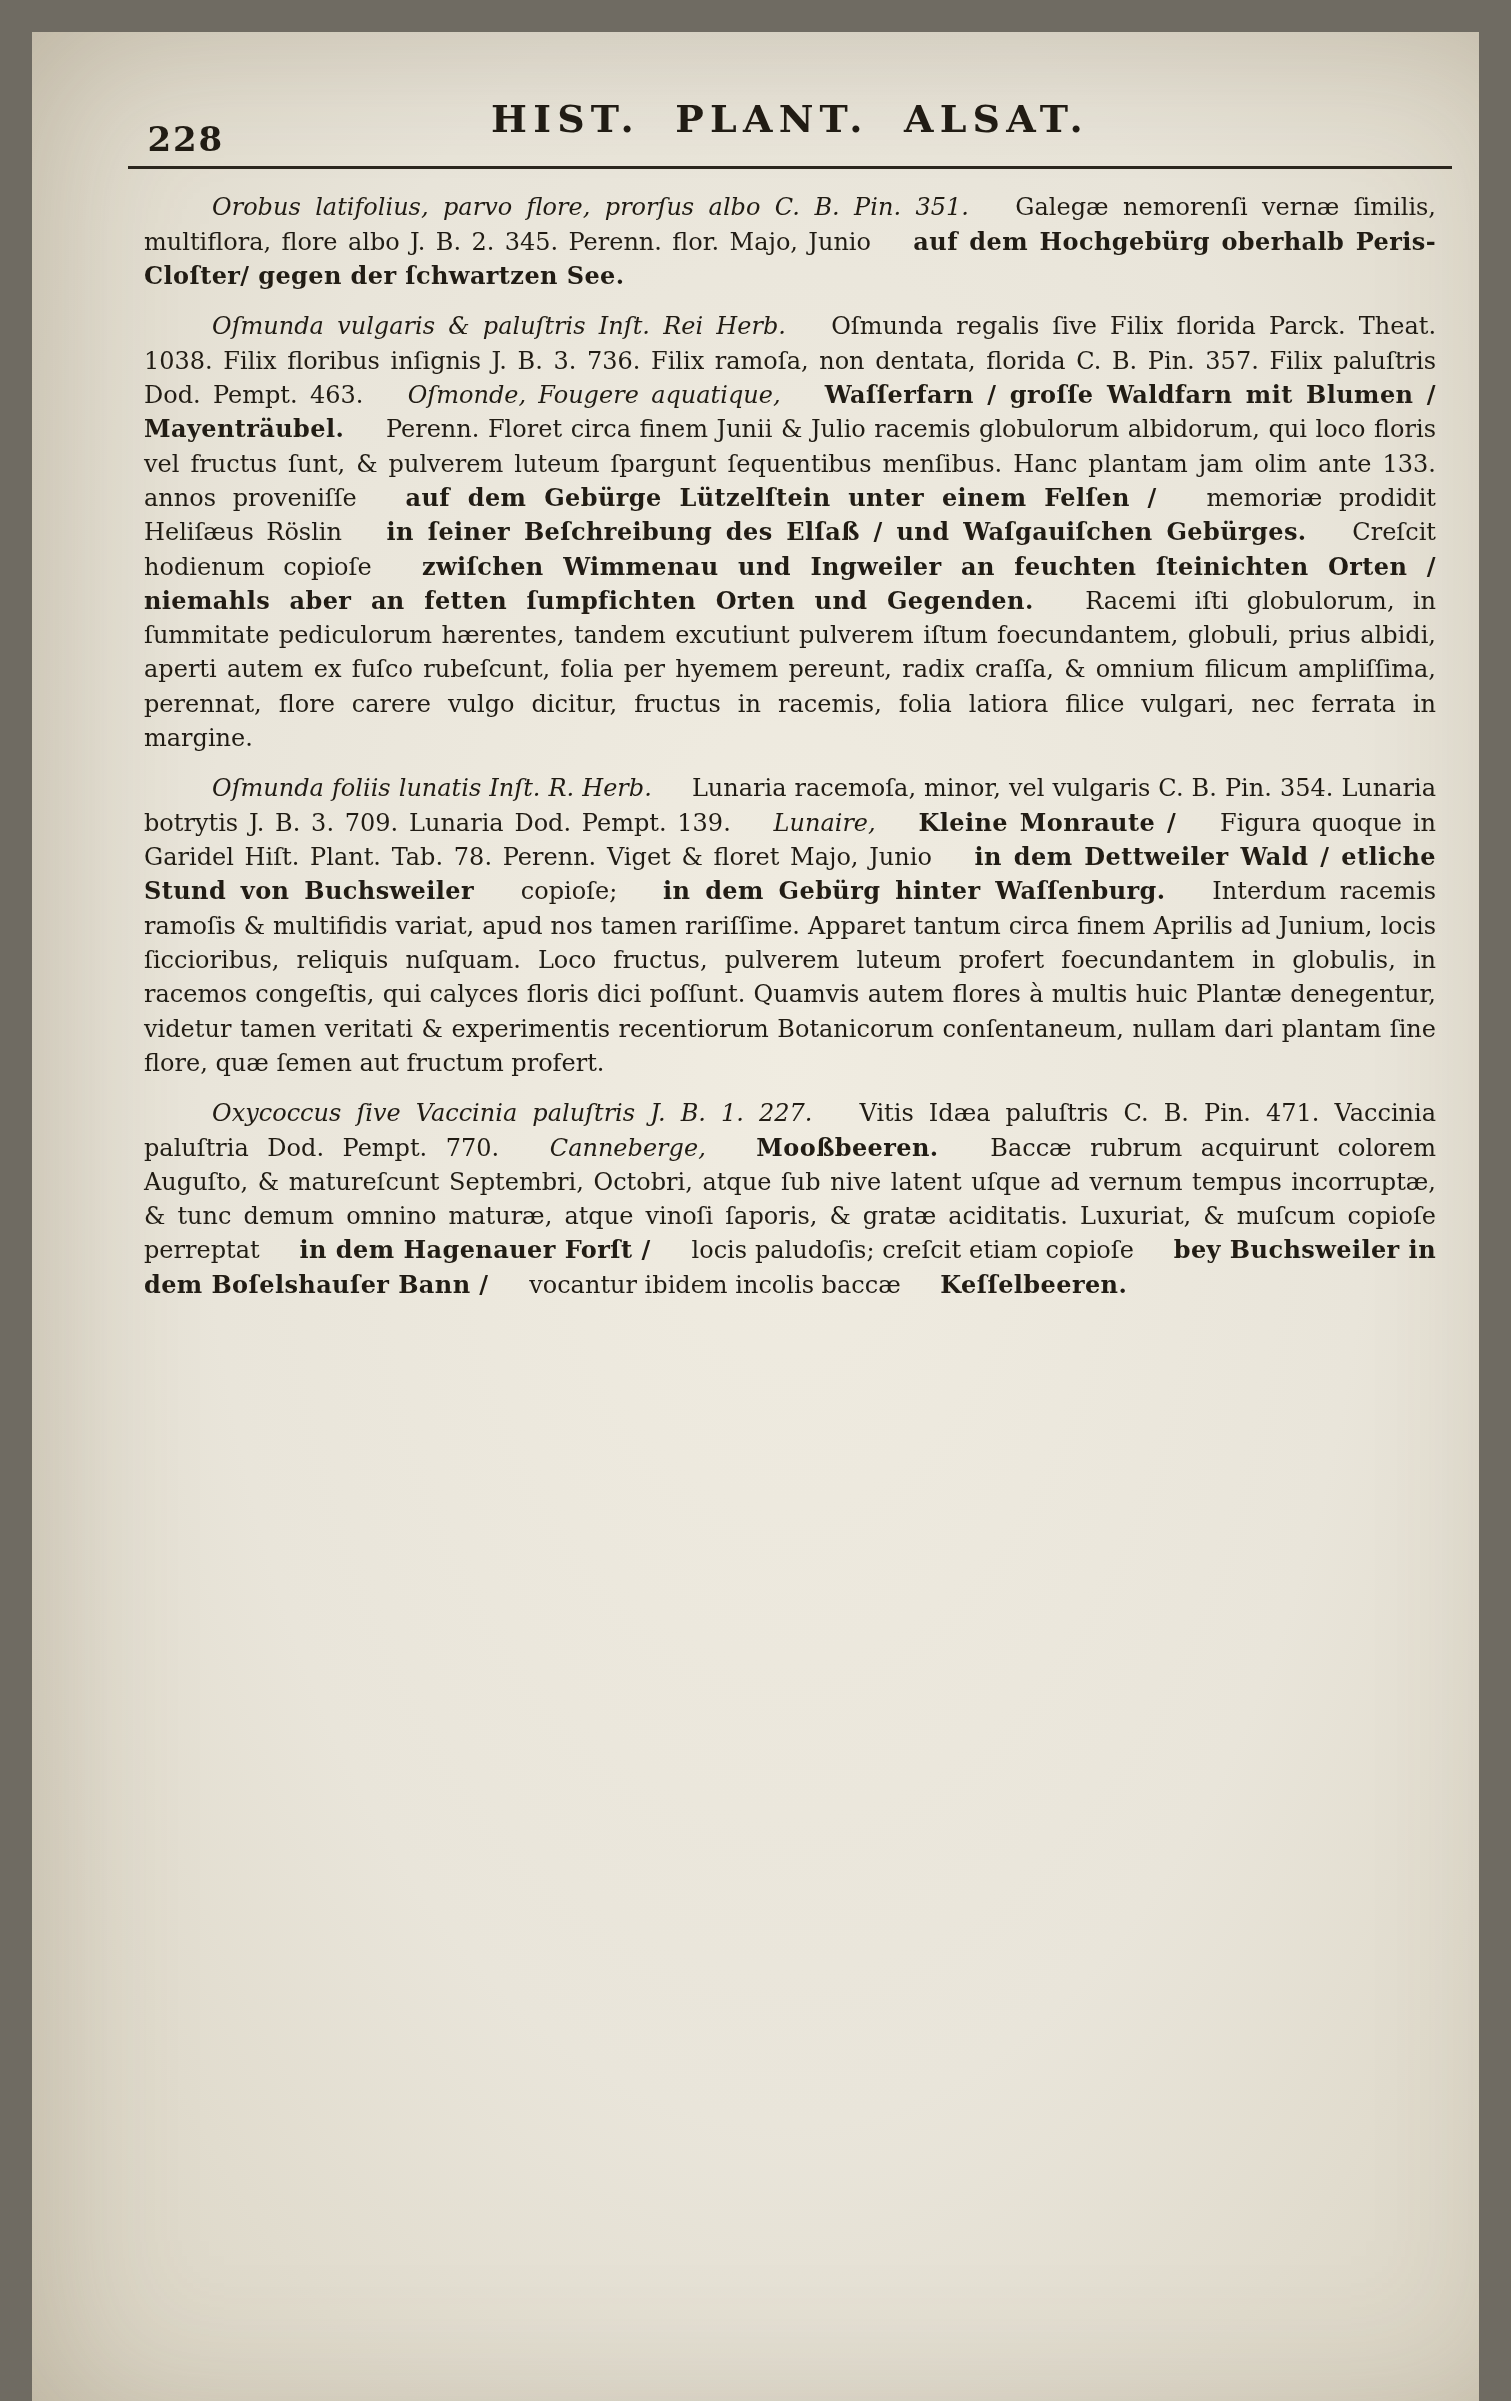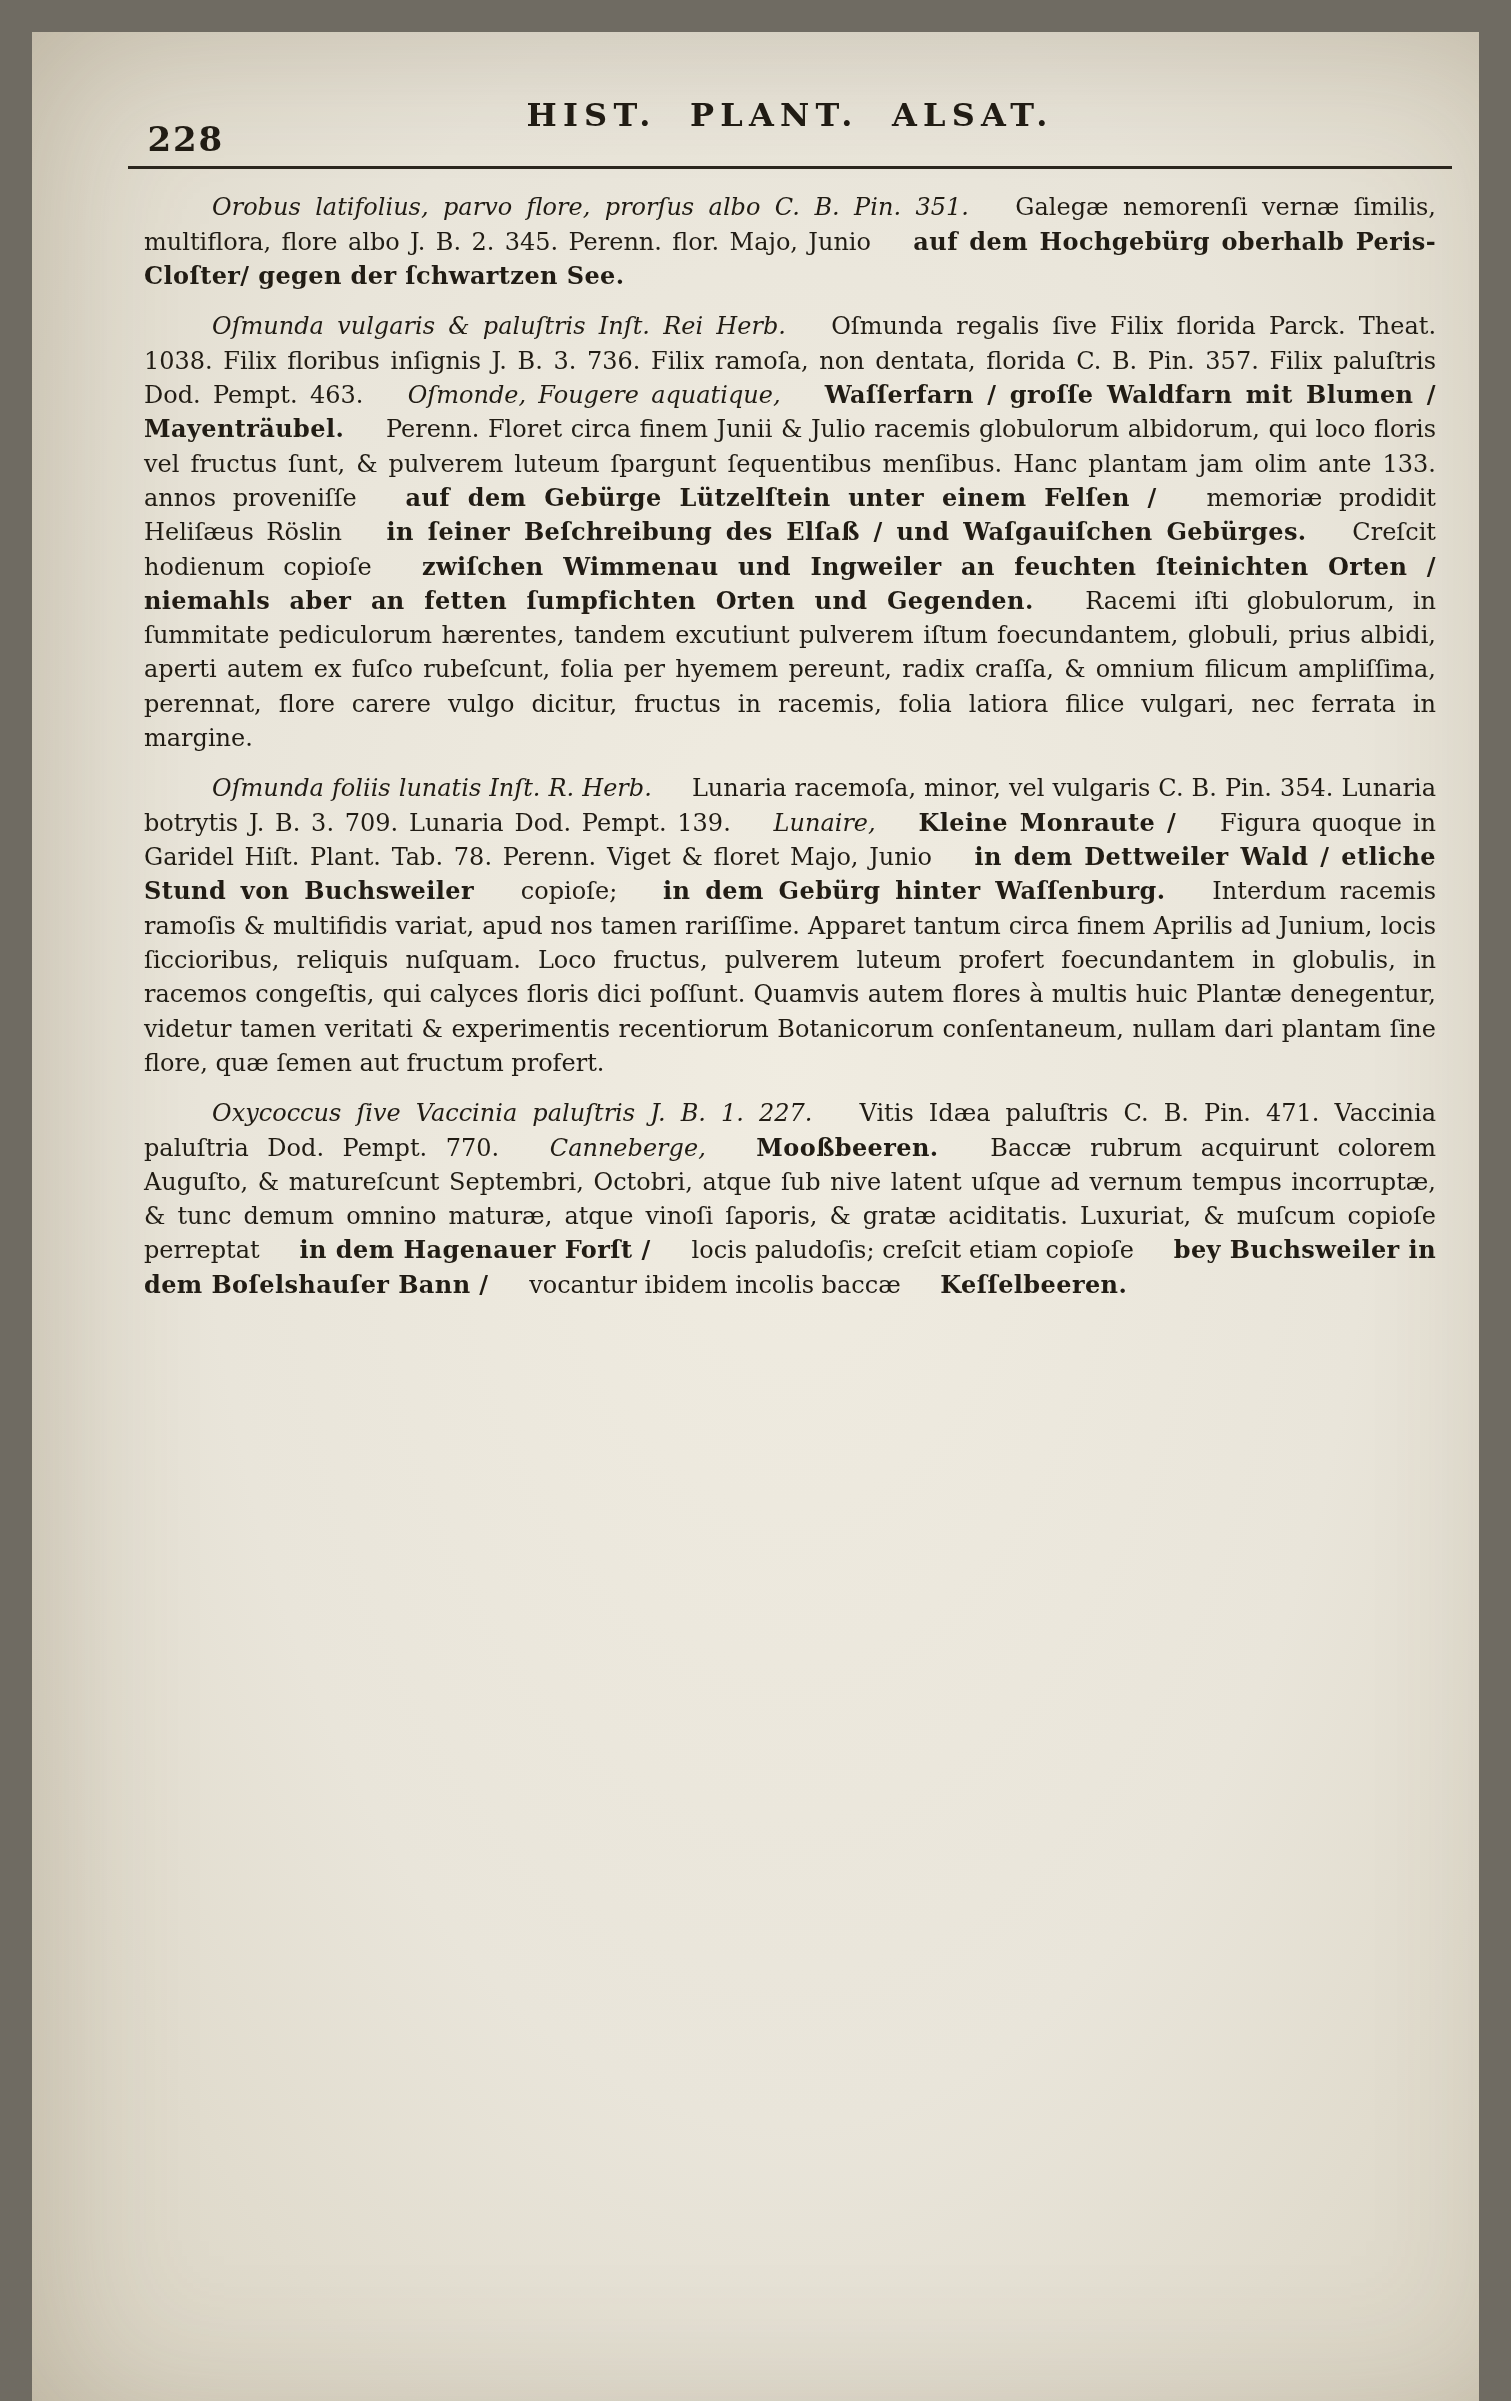--- a/index.html
+++ b/index.html
@@ -30,21 +30,21 @@
     position: absolute;
     left: 3.6px;
     top: 7.1px;
     font-size: 34px;
     font-weight: bold;
     letter-spacing: 1.8px;
   }
   .running-title {
     display: block;
     text-align: center;
-    font-size: 32px;
+    font-size: 38px;
     font-weight: bold;
     letter-spacing: 6.2px;
     word-spacing: 16px;
   }
   .header-rule {
     border-bottom: 3.6px solid var(--rule);
     margin-top: 7.1px;
   }
   .text-body {
     margin-top: 21.4px;

